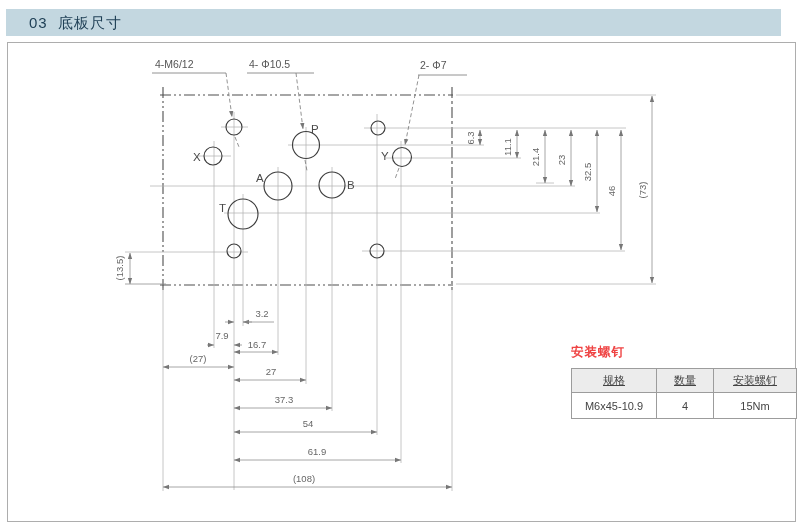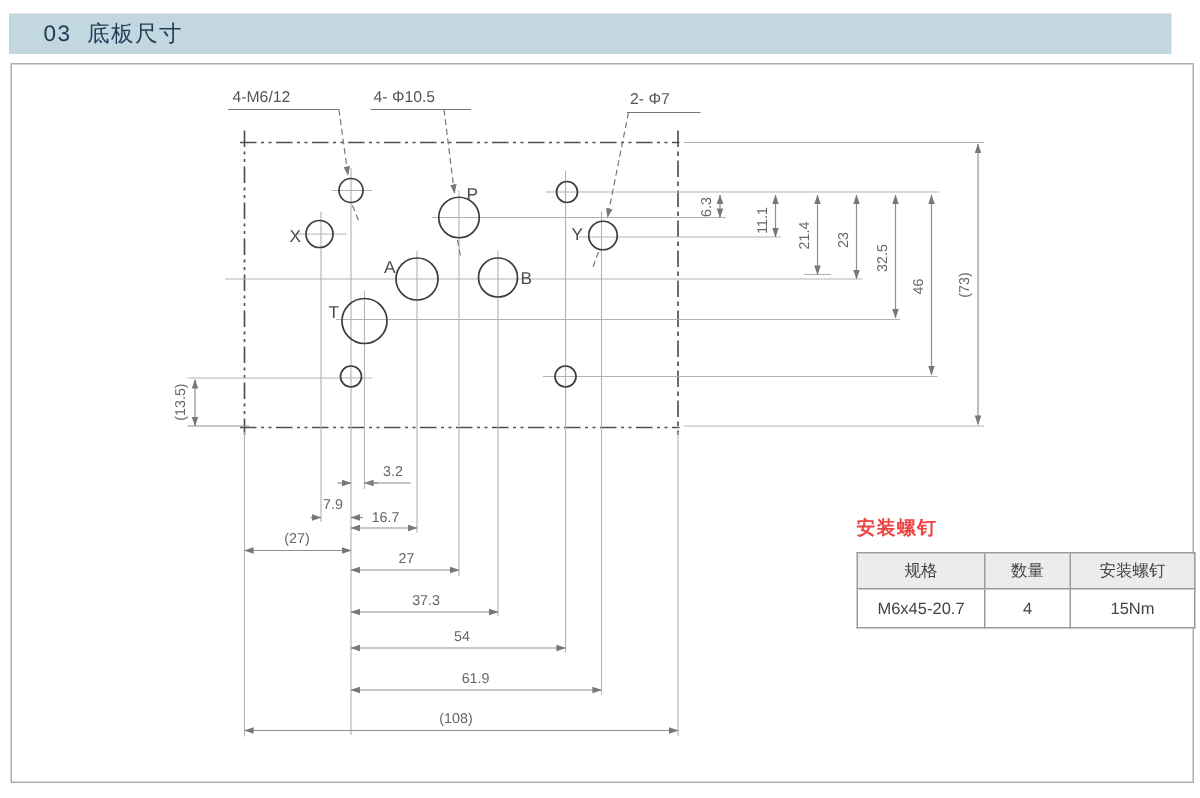--- a/index.html
+++ b/index.html
@@ -21,21 +21,21 @@
   .dim-text{font-size:9.5px;fill:#666;font-family:"Liberation Sans",sans-serif;}
   .callout-text{font-size:10.5px;fill:#555;font-family:"Liberation Sans",sans-serif;}
   .port-text{font-size:11.5px;fill:#4a4a4a;font-family:"Liberation Sans",sans-serif;}
   .screw-table-wrap{position:absolute;left:571px;top:344px;}
   .screw-table-title{font-size:12.5px;color:#ef4444;font-weight:600;margin-bottom:7px;letter-spacing:1px;}
   table.screw-table{border-collapse:collapse;}
   table.screw-table th, table.screw-table td{
     border:1px solid #9c9c9c;font-size:11px;color:#444;text-align:center;
     font-weight:normal;padding:0 4px;
   }
-  table.screw-table th{background:#ececec;height:23px;}
+  table.screw-table th{background:#ececec;height:23px;text-decoration:underline;}
   table.screw-table td{background:#fff;height:25px;}
   .col-spec{width:76px;} .col-qty{width:48px;margin-top:27px;} .col-torque{width:74px;}
 </style>
 </head>
 <body>
 
 <div class="title-bar">03  底板尺寸</div>
 <div class="content-box"></div>
 
 <svg class="drawing-svg" viewBox="0 0 800 532">
@@ -174,19 +174,19 @@
 <div class="screw-table-wrap">
   <div class="screw-table-title">安装螺钉</div>
   <table class="screw-table">
     <tbody>
         <tr>
       <th class="col-spec">规格</th>
       <th class="col-qty">数量</th>
       <th class="col-torque">安装螺钉</th>
     </tr>
     <tr>
-      <td>M6x45-20.7</td>
+      <td>M6x45-10.9</td>
       <td>4</td>
       <td>15Nm</td>
     </tr>
   </tbody>
     </table>
 </div>
 
 </body></html>

